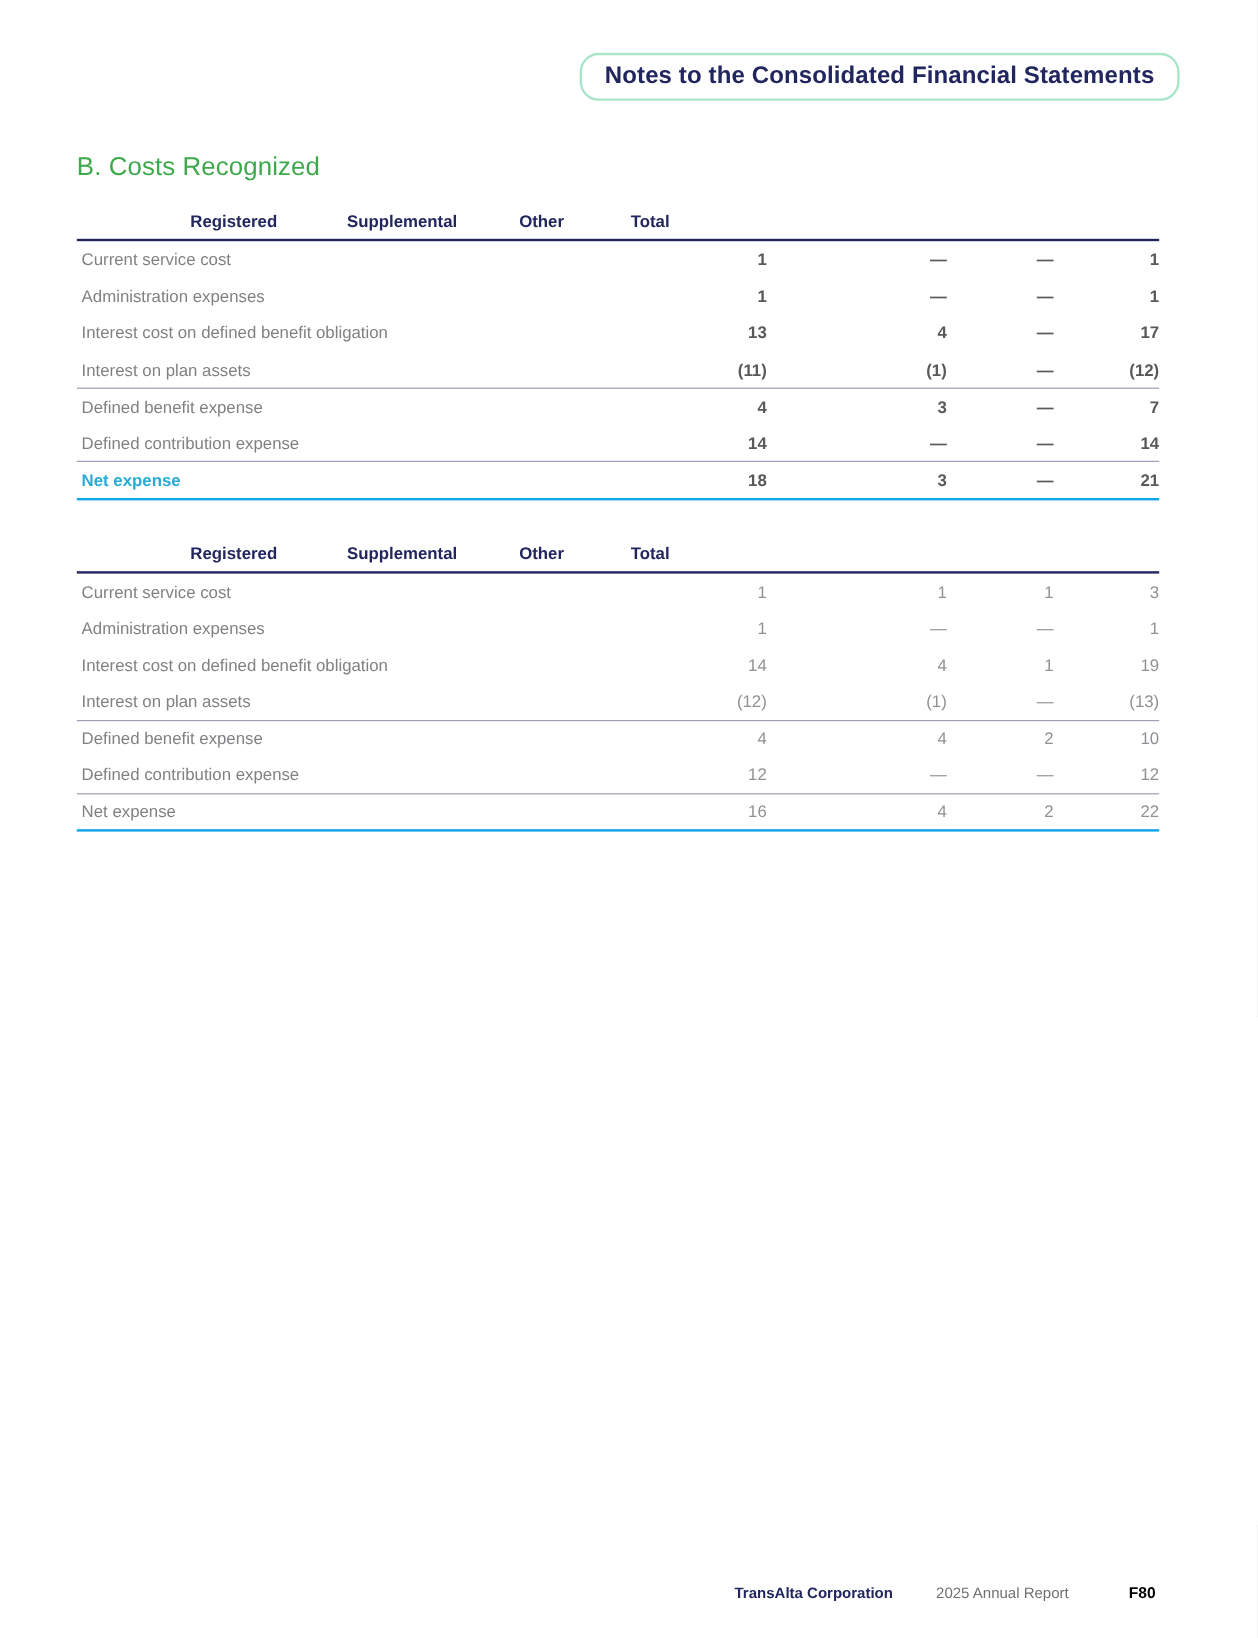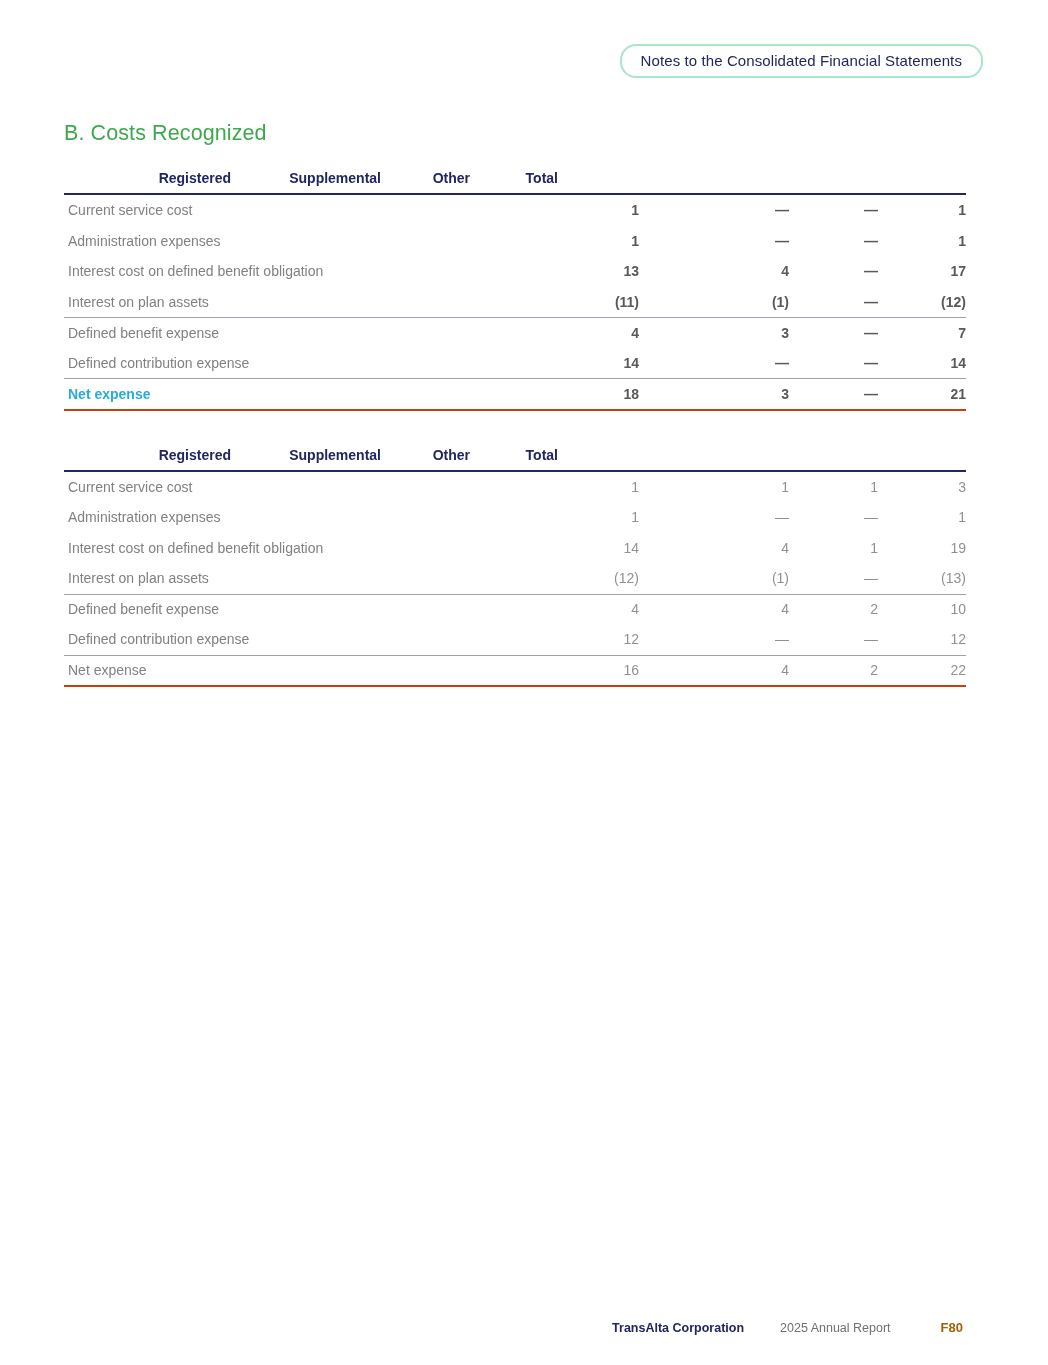--- a/index.html
+++ b/index.html
@@ -18,22 +18,22 @@
   
   .badge-row {
     display: flex;
     justify-content: flex-end;
     padding: 44px 65px 0 64px;
   }
   .badge {
     border: 2px solid #a9e5c9;
     border-radius: 16px;
     padding: 6px 19px 7px 19px;
-    font-size: 15px;
-    font-weight: normal;
+    font-size: 20px;
+    font-weight: bold;
     color: #22265e;
     letter-spacing: 0.1px;
     background: #ffffff;
   }
 
   
   .section { padding: 0 64px; }
   .section-title {
     margin-top: 43px;
     font-size: 21.5px;
@@ -79,21 +79,21 @@
     text-align: right;
     margin-top: 44px;
   }
 
   .trow {
     display: flex;
     align-items: center;
     height: 30.5px;
   }
   .trow.sep { border-top: 1.5px solid #9ea0b6; }
-  .tbody { border-bottom: 2px solid #c2410c; }
+  .tbody { border-bottom: 2px solid #0ea5e9; }
 
   .cell { font-size: 14px; }
   .cell.label {
     flex: 1;
     padding-left: 4px;
     color: #808184;
   }
   .cell.val { text-align: right; }
 
   
@@ -115,21 +115,21 @@
     left: 0;
     right: 85px;
     top: 1320px;
     display: flex;
     justify-content: flex-end;
     align-items: baseline;
     font-size: 12.5px;
   }
   .footer .company { font-weight: bold; color: #22265e; }
   .footer .report  { color: #6f7073; margin-left: 36px; }
-  .footer .pageno  { font-weight: bold; color: #a16207; margin-left: 50px; font-size: 13px; }
+  .footer .pageno  { font-weight: bold; color: #000000; margin-left: 50px; font-size: 13px; }
 </style>
 </head>
 <body>
 
 <div class="page">
 
   <div class="badge-row">
     <div class="badge">Notes to the Consolidated Financial Statements</div>
   </div>
 

